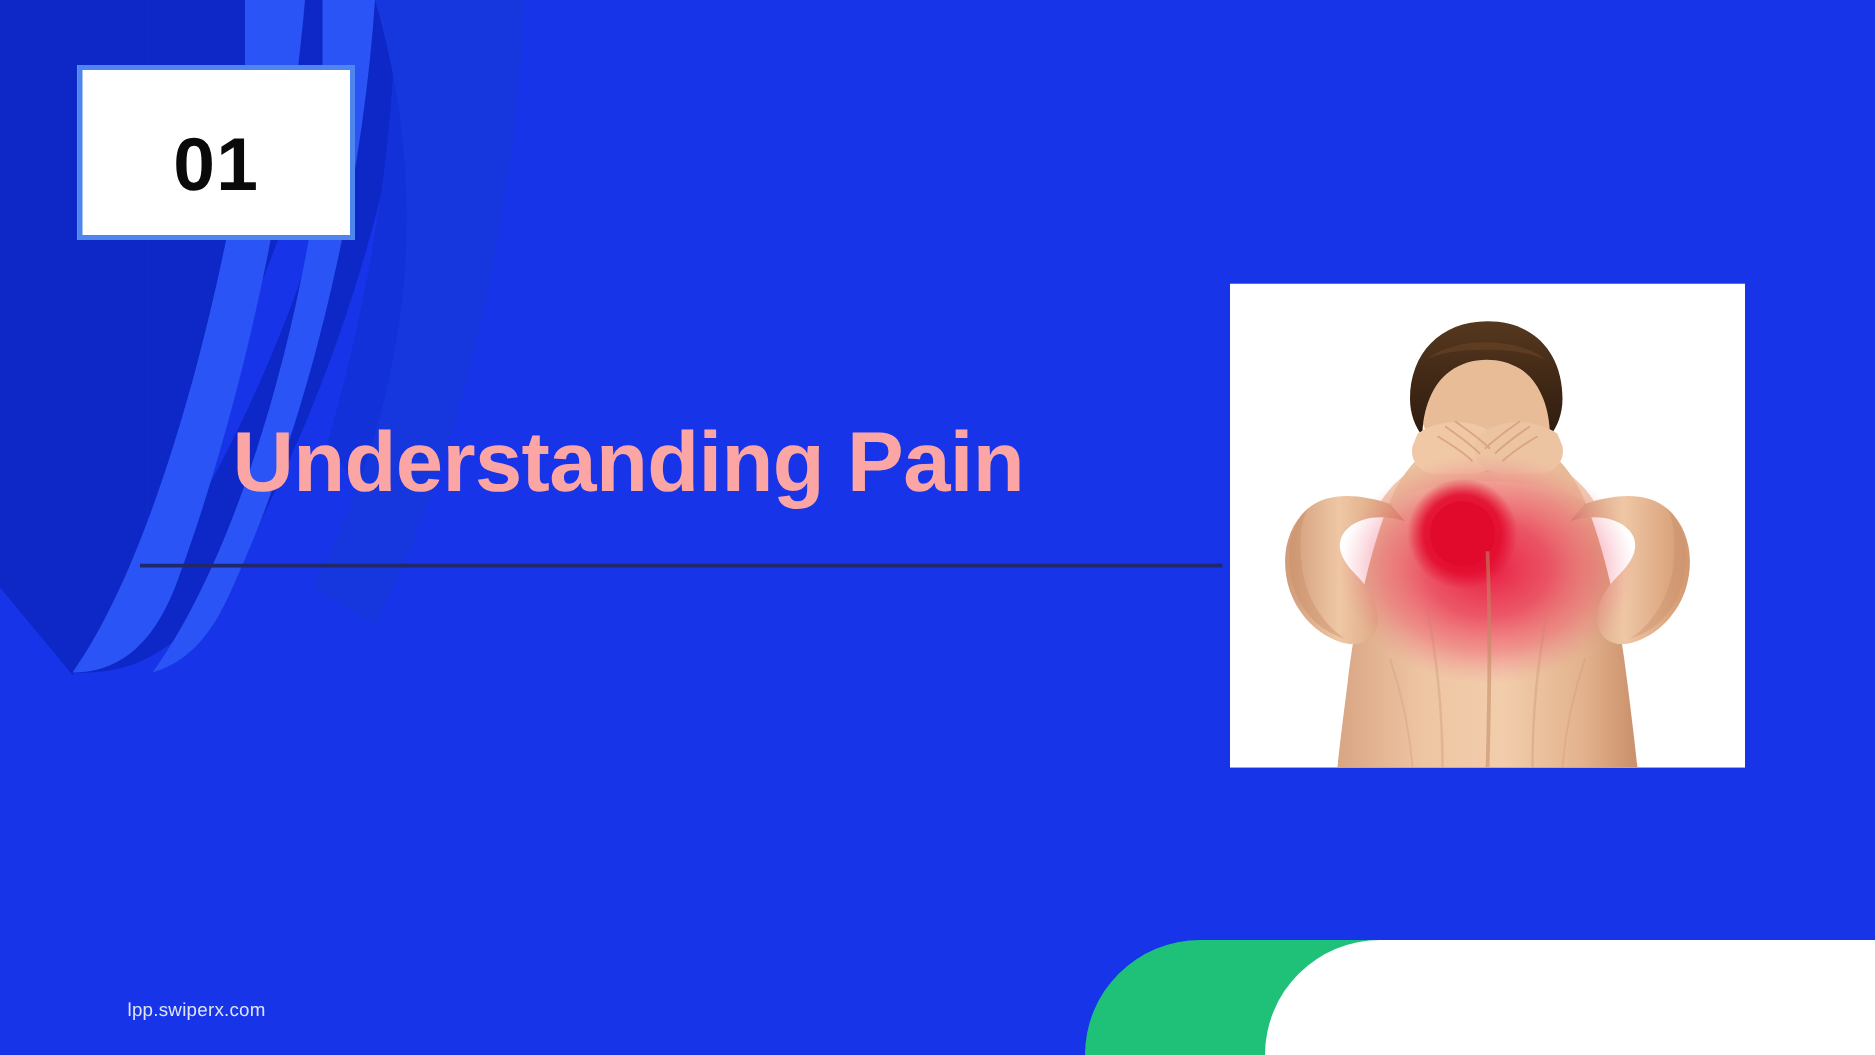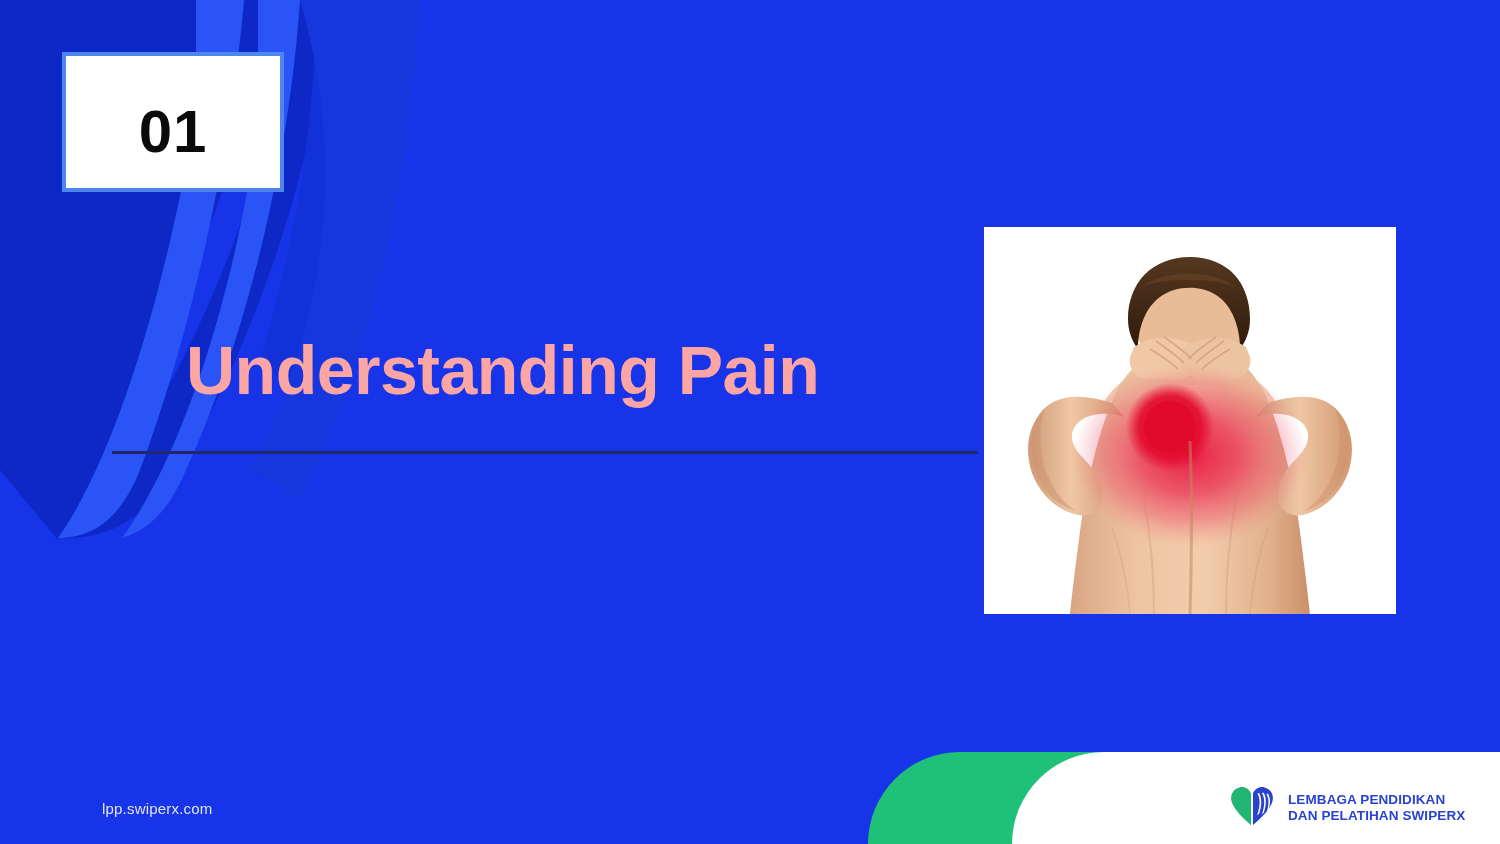--- a/index.html
+++ b/index.html
@@ -266,42 +266,14 @@
         <path d="M284,300 C274,330 268,360 266,387" stroke="#C08A63" stroke-width="1.6" fill="none" opacity="0.22"></path>
       </g>
     </svg>
   </div>
 
   <div class="footer-green"></div>
   <div class="footer-white"></div>
 
   <div class="url">lpp.swiperx.com</div>
 
-  <div class="logo">
-    <svg class="logo-mark" viewBox="0 0 52 52" aria-hidden="true">
-
-      <path d="M25.4,12.2
-               C23.2,6.8 18.2,4.2 13.4,5.4
-               C7.4,6.9 4.0,12.6 5.4,18.8
-               C7.0,26.0 14.6,34.2 25.4,43.4
-               Z" fill="#22B573"></path>
-
-      <path d="M26.6,12.2
-               C28.8,6.8 33.8,4.2 38.6,5.4
-               C44.6,6.9 48.0,12.6 46.6,18.8
-               C45.0,26.0 37.4,34.2 26.6,43.4
-               Z" fill="#2A43CF"></path>
-
-      <g fill="#FFFFFF">
-        <path d="M33.0,11.0 C35.6,14.6 36.4,22.4 33.2,31.4 L31.0,33.6 C34.6,24.0 34.2,15.6 31.4,11.6 Z"></path>
-        <path d="M37.4,10.6 C40.2,14.4 41.0,22.2 37.8,30.6 L35.8,32.6 C39.2,23.6 38.8,15.2 35.9,11.2 Z"></path>
-        <path d="M41.8,11.6 C44.4,15.4 45.0,22.0 42.2,29.2 L40.4,31.0 C43.4,23.0 43.0,16.0 40.4,12.2 Z"></path>
-      </g>
-
-      <rect x="25.2" y="9.0" width="1.8" height="35.0" fill="#FFFFFF"></rect>
-    </svg>
-    <div class="logo-text">
-      <span>LEMBAGA PENDIDIKAN</span>
-      <span>DAN PELATIHAN SWIPERX</span>
-    </div>
-  </div>
 
 </div>
 
 </body></html>

